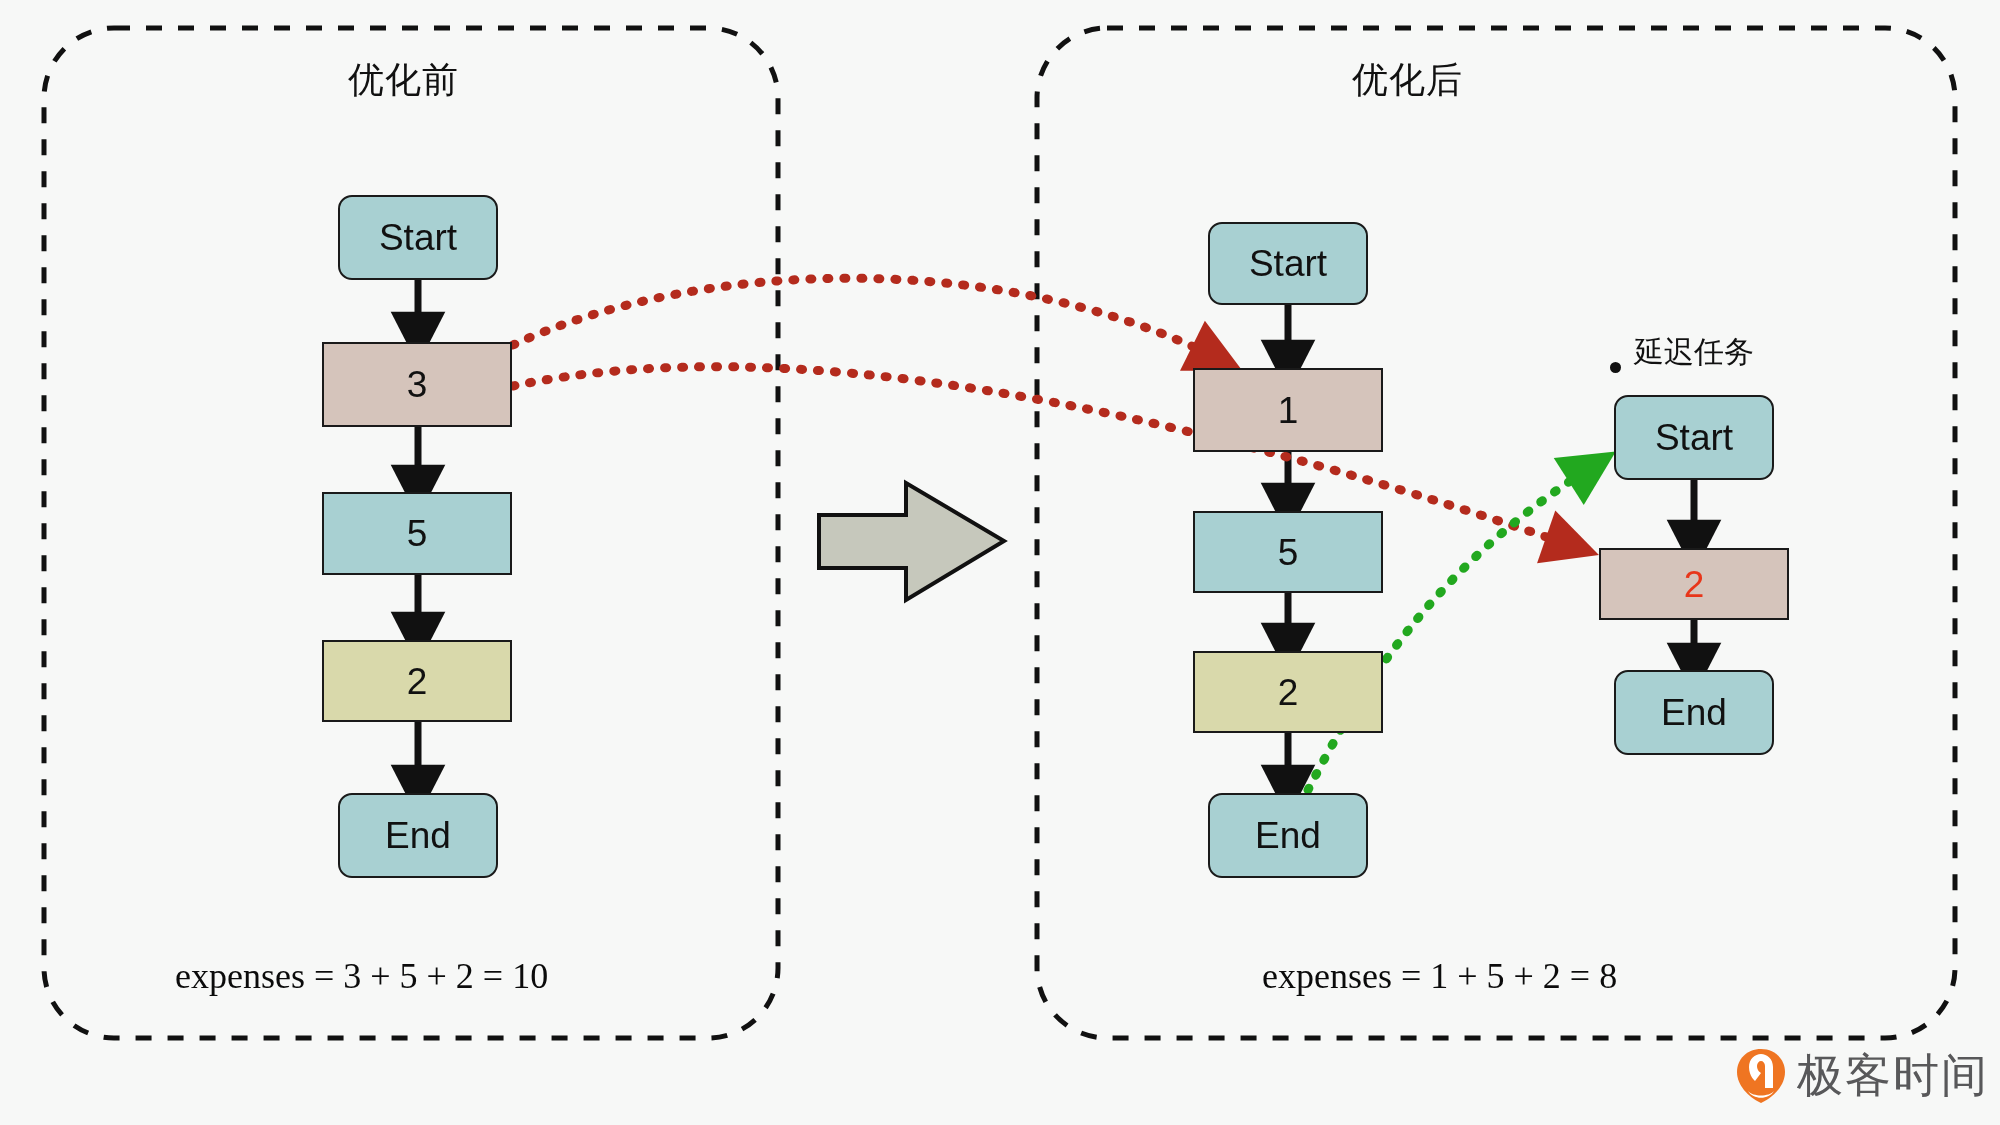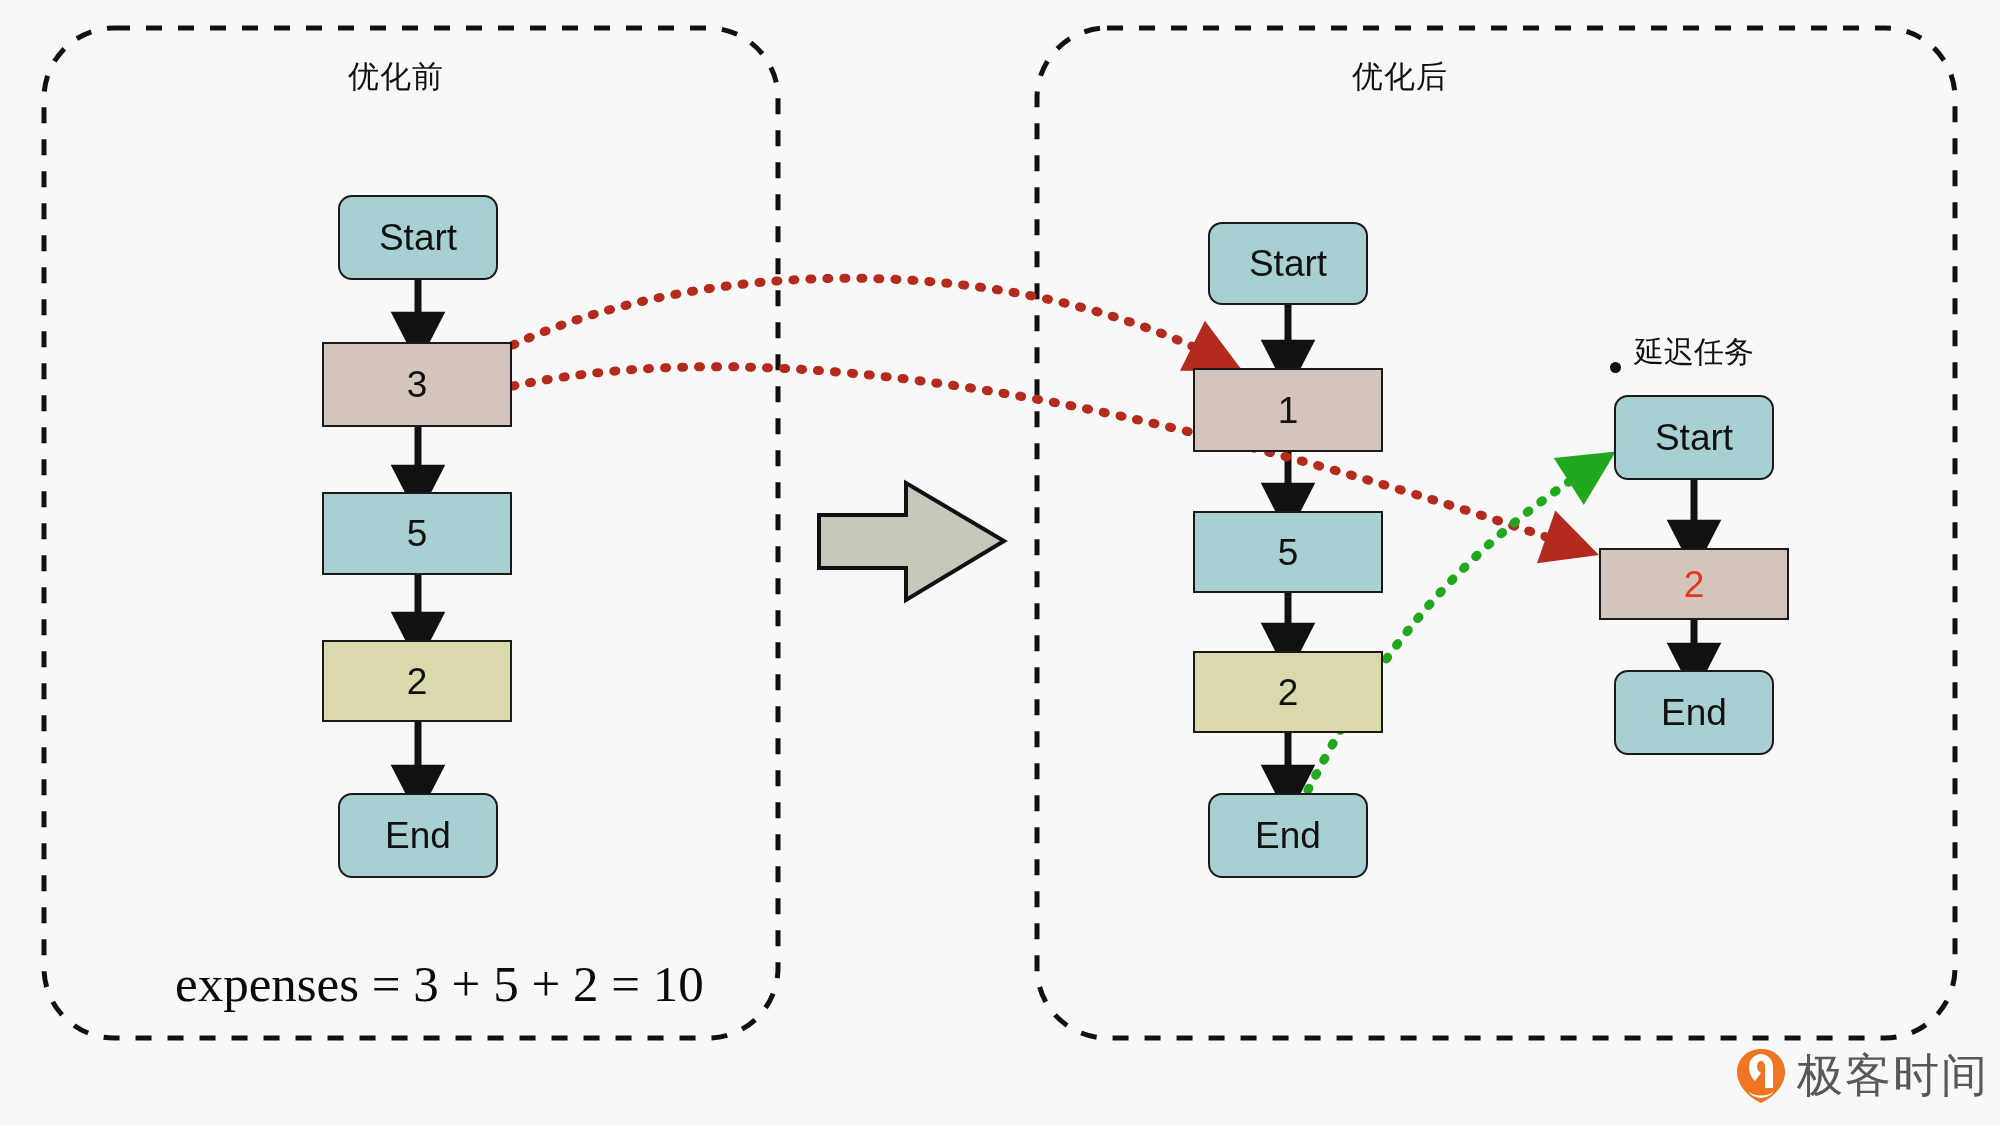--- a/index.html
+++ b/index.html
@@ -9,29 +9,29 @@
     font-family:"Liberation Sans", sans-serif;
     overflow:hidden;
     position:relative;
   }
   #stage{position:absolute;left:0;top:0;width:2000px;height:1125px;}
   svg#canvas{position:absolute;left:0;top:0;width:2000px;height:1125px;}
 
   .panel-title{
     position:absolute;
     font-family:Liberation Sans, sans-serif;
-    font-size:31px;
+    font-size:36px;
     color:#111;
     white-space:nowrap;
     letter-spacing:1px;
   }
   .expenses{
     position:absolute;
     font-family:"Liberation Serif","DejaVu Serif",serif;
-    font-size:51px;
+    font-size:36px;
     color:#0b0b0b;
     white-space:nowrap;
   }
   .node{
     position:absolute;
     box-sizing:border-box;
     border:2.5px solid #1a1a1a;
     display:flex;align-items:center;justify-content:center;
     font-family:"Liberation Sans", sans-serif;
     font-size:37px;
@@ -152,20 +152,21 @@
   </div>
 
   <div class="node olive" style="left:1193px;top:651px;width:190px;height:82px;">
     <span>2</span>
   </div>
 
   <div class="node round teal" style="left:1208px;top:793px;width:160px;height:85px;">
     <span>End</span>
   </div>
 
+  <div class="expenses" style="left:1262px;top:955px;">expenses = 1 + 5 + 2 = 8</div>
 
   <div class="bullet-label" style="left:1610px;top:332px;align-items:flex-end;">
     <span class="bullet-dot"></span>
     <span>延迟任务</span>
   </div>
 
   <div class="node round teal" style="left:1614px;top:395px;width:160px;height:85px;">
     <span>Start</span>
   </div>
 

